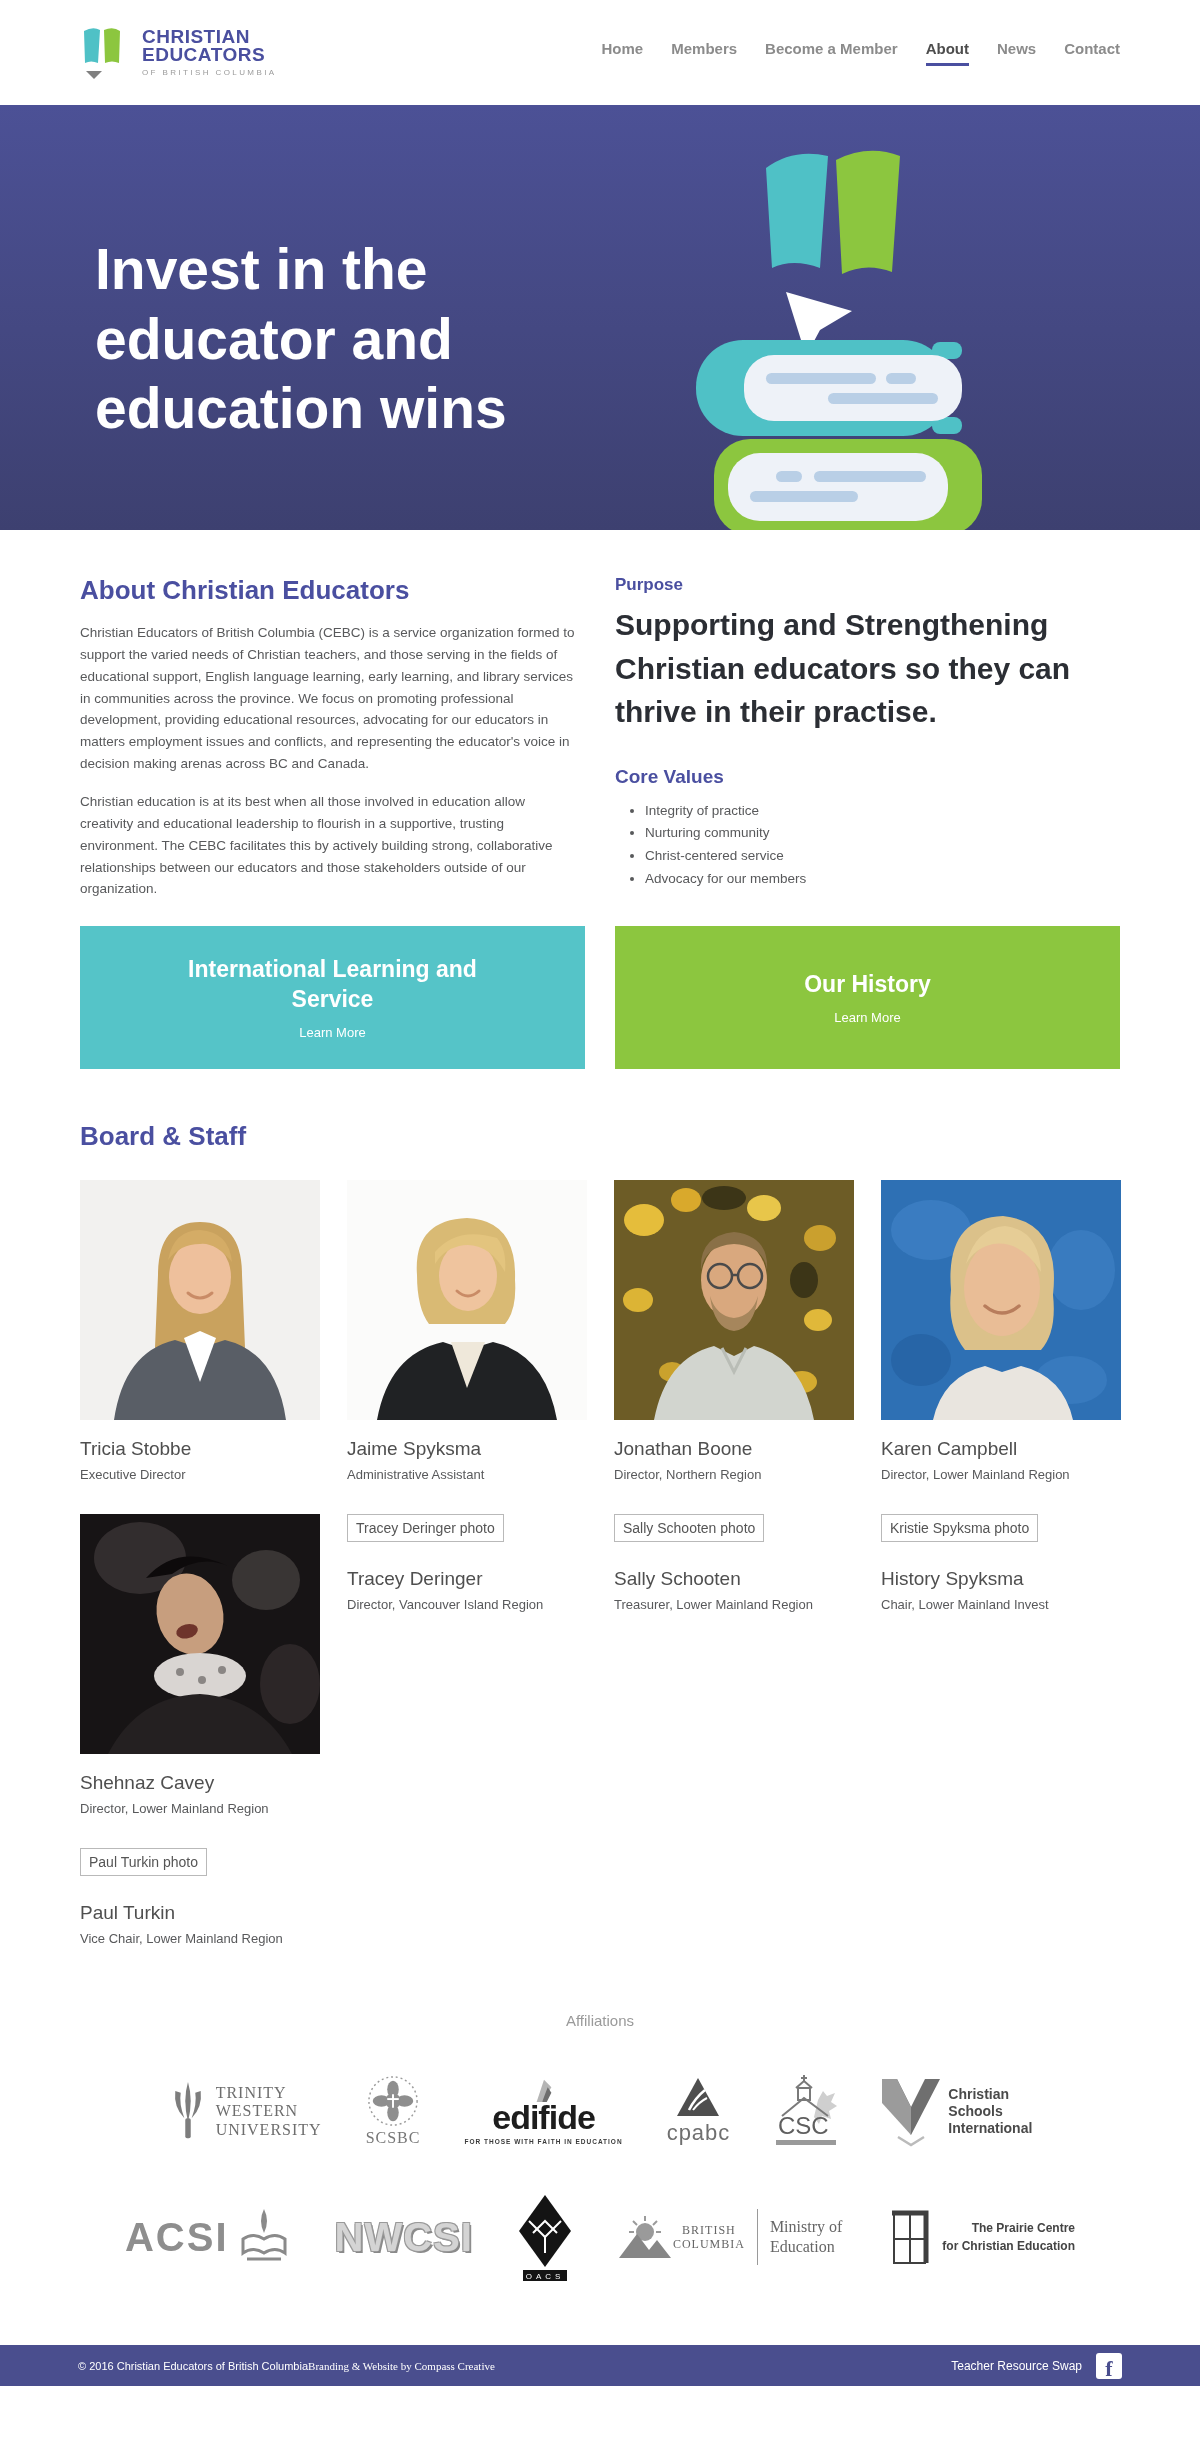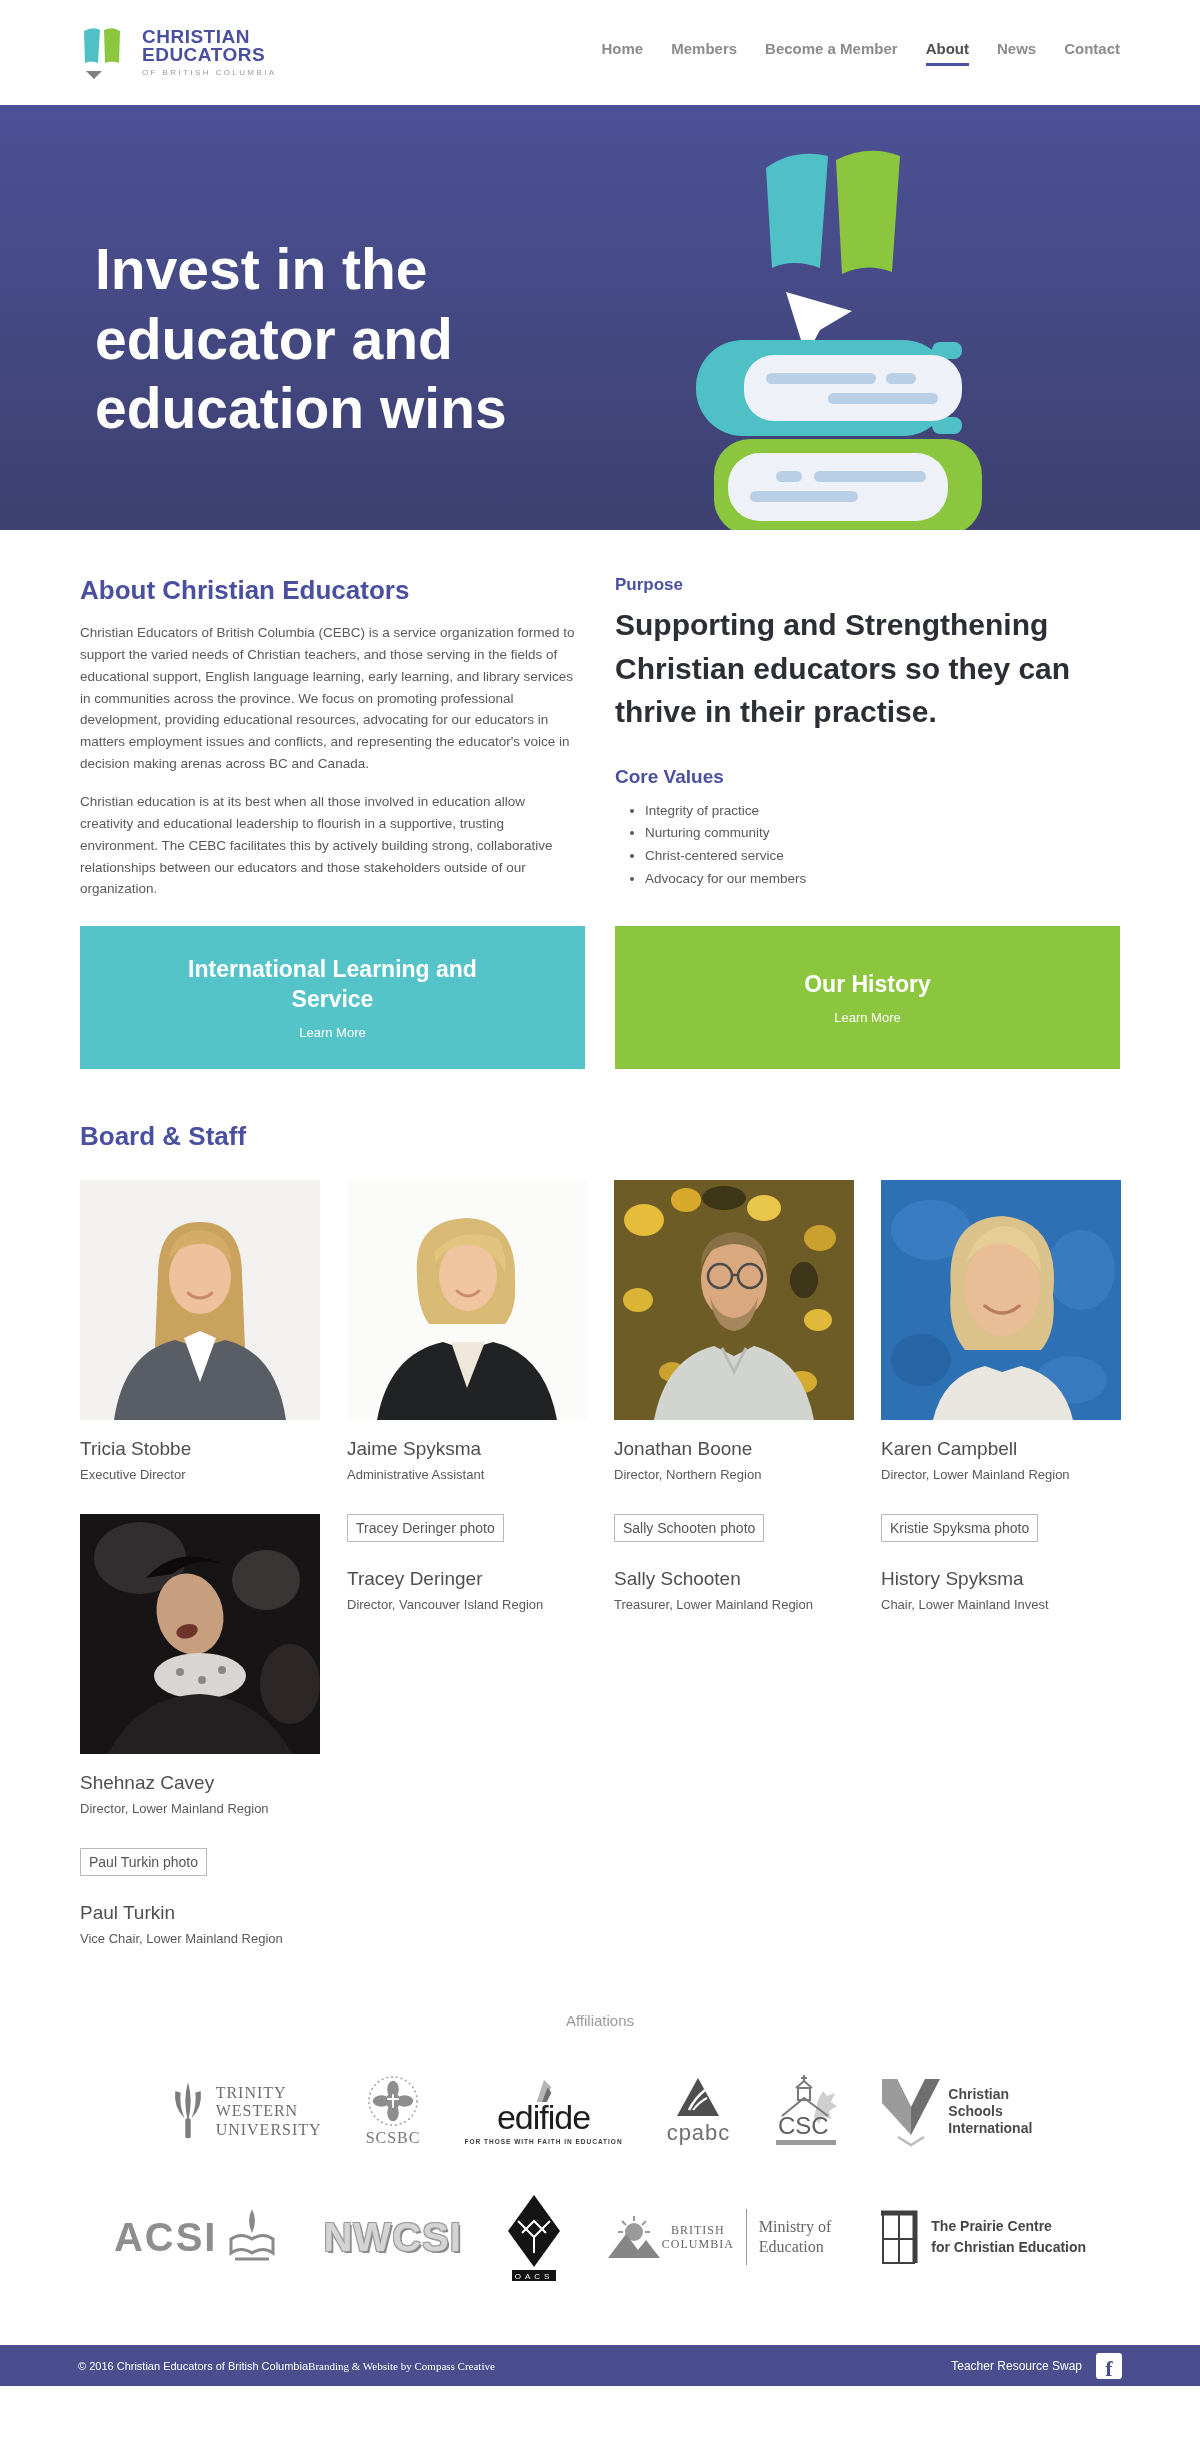--- a/index.html
+++ b/index.html
@@ -70,37 +70,37 @@
   .broken-cell .member-name { margin-top:26px; }
   
   .aff-section { padding:66px 60px 64px 60px; text-align:center; }
   .aff-title { color:#9a9a9a; font-size:15px; }
   .aff-row { display:flex; justify-content:center; align-items:center; gap:44px; margin-top:44px; }
   .aff-logo { display:flex; align-items:center; gap:8px; cursor:pointer; }
   .twu-text { font-family:"Liberation Serif", serif; color:#6e6e6e; font-size:16px; letter-spacing:1px; text-align:left; line-height:1.15; }
   .scsbc { flex-direction:column; gap:2px; }
   .scsbc-text { font-family:"Liberation Serif", serif; color:#777; font-size:16px; letter-spacing:1px; }
   .edifide { flex-direction:column; gap:0; }
-  .edifide-word { color:#1d1d1d; font-size:34px; font-weight:normal; letter-spacing:-1px; line-height:0.9; }
+  .edifide-word { color:#1d1d1d; font-size:34px; font-weight:bold; letter-spacing:-1px; line-height:0.9; }
   .edifide-tag { color:#3a3a3a; font-size:6.5px; font-weight:bold; letter-spacing:1px; margin-top:6px; }
   .cpabc { flex-direction:column; gap:2px; }
   .cpabc-text { color:#6f6f6f; font-size:22px; letter-spacing:1px; }
   .csi-text { color:#4a4a4a; font-size:14px; text-align:left; line-height:1.2; font-weight:bold; }
   .acsi-text { color:#8e8e8e; font-size:40px; font-weight:bold; letter-spacing:2px; }
   .nwcsi-text {
     color:#d4d4d4; font-size:40px; font-weight:bold; letter-spacing:1px;
     text-shadow:-1px -1px 0 #9a9a9a, 1px -1px 0 #9a9a9a, -1px 1px 0 #9a9a9a, 2px 2px 0 #8a8a8a;
   }
   .oacs { flex-direction:column; gap:0; }
   .bcme { gap:12px; }
   .bcme-left { display:flex; align-items:center; }
   .bcme-org { font-family:"Liberation Serif", serif; color:#666; font-size:12px; letter-spacing:1px; line-height:1.2; }
   .bcme-divider { width:1px; height:56px; background:#9a9a9a; }
   .bcme-ministry { font-family:"Liberation Serif", serif; color:#666; font-size:16px; text-align:left; line-height:1.25; }
-  .prairie-text { color:#444; font-size:14px; font-weight:bold; text-align:left; line-height:1.5; }
+  .prairie-text { color:#444; font-size:12px; font-weight:bold; text-align:right; line-height:1.5; }
   
   .footer {
     height:41px; background:#4a4e8e; display:flex; align-items:center;
     padding:0 78px; color:#fff; font-size:11px;
   }
   .footer-credit { cursor:pointer;font-family:Liberation Serif, serif; }
   .footer-right { margin-left:auto; display:flex; align-items:center; gap:14px; }
   .footer-swap { font-weight:normal; font-size:12px; cursor:pointer; }
   .fb-icon {
     width:26px; height:26px; background:#fff; border-radius:3px; cursor:pointer;

